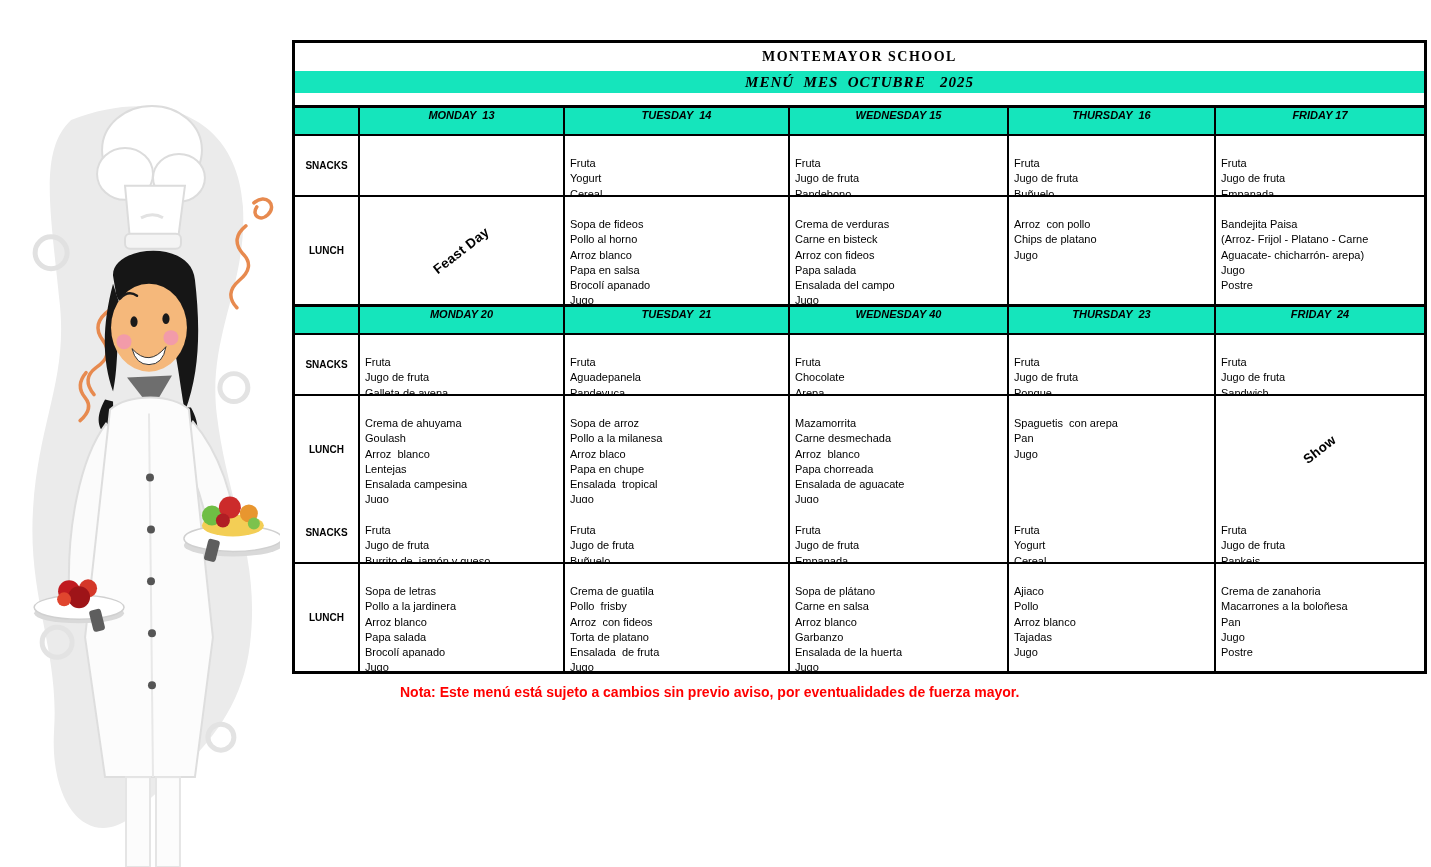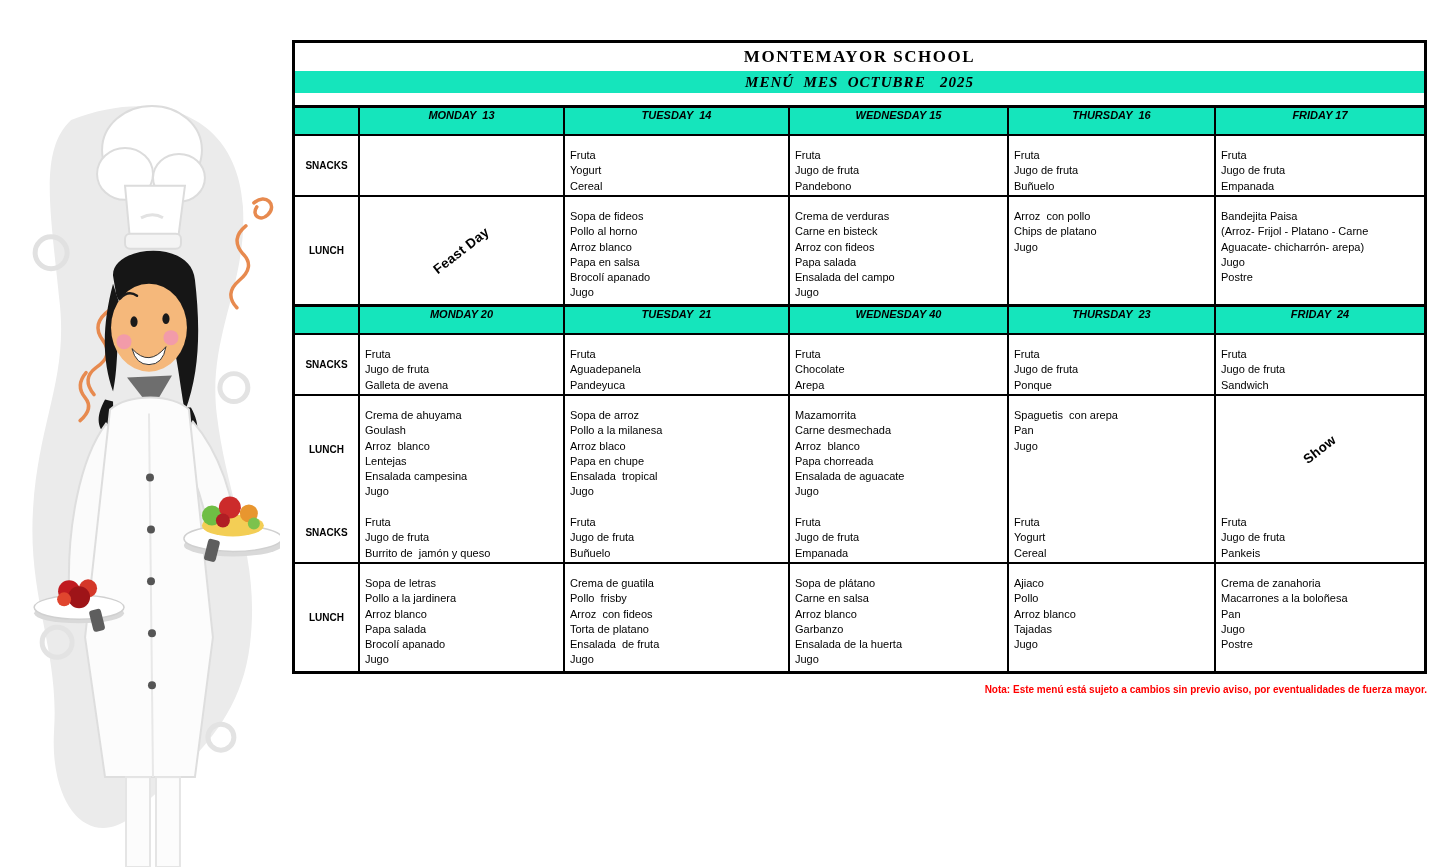--- a/index.html
+++ b/index.html
@@ -9,21 +9,21 @@
   }
   
   .chef{position:absolute;left:8px;top:78px;width:272px;height:789px;}
   
   .menu-table{
     position:absolute;left:292px;top:40px;width:1135px;
     border:3px solid #000;box-sizing:border-box;background:#fff;
   }
   .title-row{
     height:28px;line-height:28px;text-align:center;
-    font-family:"Liberation Serif",serif;font-weight:bold;font-size:17px;letter-spacing:1.5px;
+    font-family:"Liberation Serif",serif;font-weight:bold;font-size:14px;letter-spacing:1.5px;
   }
   .subtitle-row{
     height:22px;line-height:22px;text-align:center;background:var(--teal,#15e5bc);
     font-family:"Liberation Serif",serif;font-weight:bold;font-style:italic;
     font-size:15px;letter-spacing:1px;white-space:pre;
   }
   .gap-row{height:12px;}
   .week-header,.meal-row{
     display:grid;grid-template-columns:63px 205px 225px 219px 207px 1fr;
   }
@@ -35,33 +35,33 @@
     text-align:center;border-left:2px solid #000;white-space:pre;overflow:hidden;
   }
   .corner-cell{border-left:none;}
   .meal-row.snacks{height:59px;border-bottom:2px solid #000;}
   .meal-row.lunch{height:107px;}
   .label-cell{
     display:flex;align-items:center;justify-content:center;
     font-weight:bold;font-size:10px;
   }
   .menu-cell{
-    border-left:2px solid #000;padding:12px 0 0 5px;overflow:hidden;box-sizing:border-box;
+    border-left:2px solid #000;padding:20px 0 0 5px;overflow:hidden;box-sizing:border-box;
   }
   .menu-item{font-size:11px;line-height:15.3px;white-space:pre;}
   .special-cell{display:flex;align-items:center;justify-content:center;padding:0;}
   .special-label{
     display:inline-block;transform:rotate(-38deg);
     font-weight:bold;font-size:13.5px;letter-spacing:.3px;
   }
   
   .note{
-    position:absolute;left:292px;top:684px;width:1135px;box-sizing:border-box;
-    padding-left:115px;text-align:right;
-    color:var(--note-red,#f00);font-weight:bold;font-size:10px;
+    position:absolute;left:285px;top:684px;width:1135px;box-sizing:border-box;
+    padding-left:115px;text-align:left;
+    color:var(--note-red,#f00);font-weight:bold;font-size:14px;
   }
 </style>
 </head>
 <body style="--teal: #15e5bc; --note-red: #ff0000;">
 
 <svg class="chef" viewBox="0 0 270 790" aria-hidden="true">
   <path fill="#EBEBEB" d="M62,42 C150,8 228,38 234,128 C239,208 198,258 208,338 C219,428 252,478 241,568 C230,658 162,698 122,740 C82,772 40,732 45,652 C50,572 18,520 24,430 C30,340 60,300 50,220 C41,130 30,72 62,42 Z"></path>
   <circle cx="42" cy="175" r="16" fill="none" stroke="#E1E1E1" stroke-width="5"></circle>
   <circle cx="225" cy="310" r="14" fill="none" stroke="#E3E3E3" stroke-width="5"></circle>
   <circle cx="48" cy="565" r="15" fill="none" stroke="#E3E3E3" stroke-width="5"></circle>

